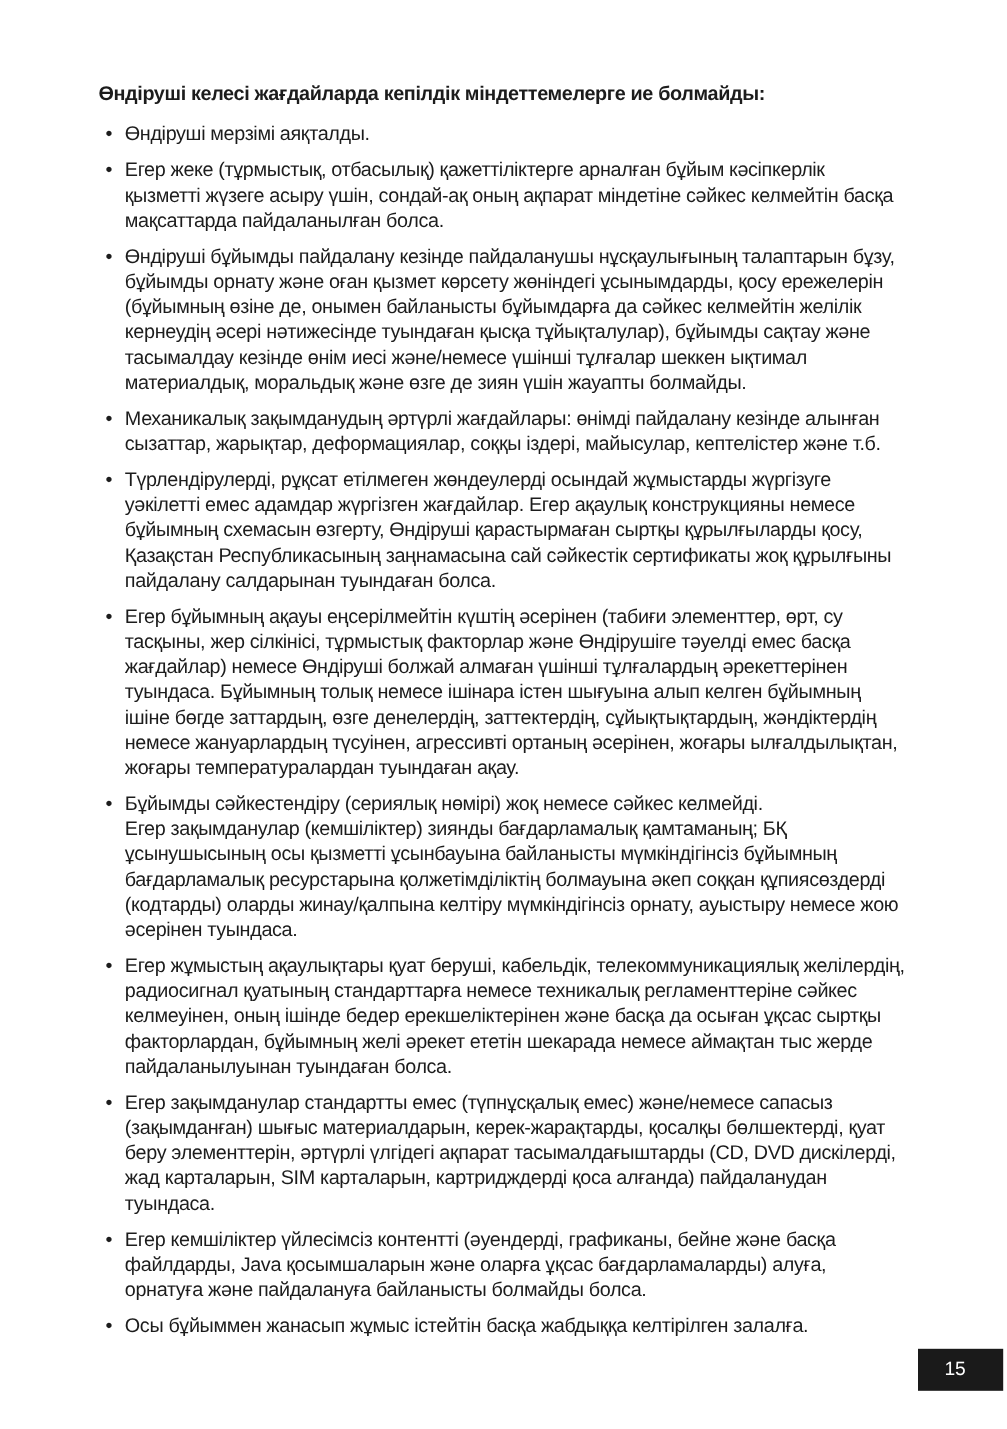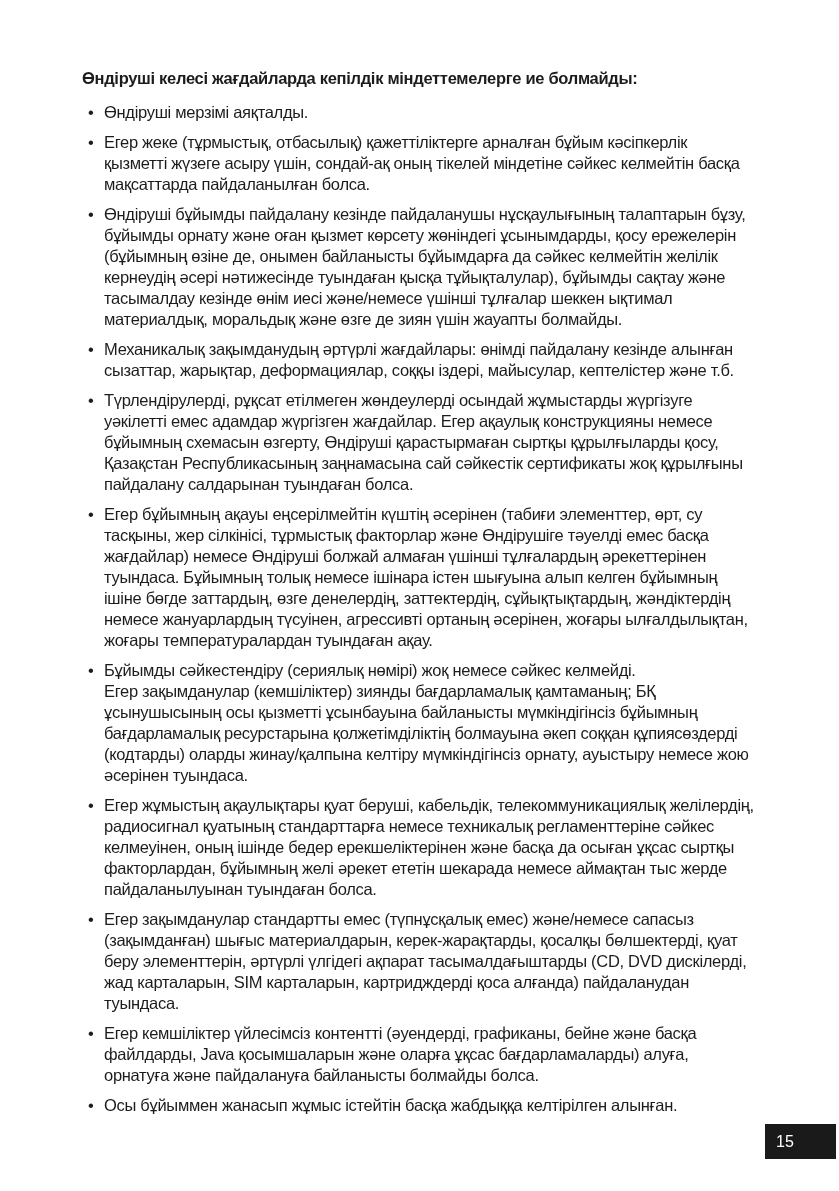--- a/index.html
+++ b/index.html
@@ -55,38 +55,38 @@
     position: absolute;
     left: 765px;
     top: 1124px;
     width: 71px;
     height: 35px;
     background: #1a1a1a;
     color: #ffffff;
     box-sizing: border-box;
     display: flex;
     align-items: center;
-    padding-left: 11px;
+    padding-left: 22px;
     font-size: 16px;
   }
 </style>
 </head>
 <body>
 
 <div class="sheet">
   <div class="content">
     <h1 class="heading">Өндіруші келесі жағдайларда кепілдік міндеттемелерге ие болмайды:</h1>
     <ul class="bullet-list">
       <li class="bullet-item">
         <span class="bullet-dot">•</span>
         <span class="bullet-text">Өндіруші мерзімі аяқталды.</span>
       </li>
       <li class="bullet-item">
         <span class="bullet-dot">•</span>
-        <span class="bullet-text">Егер жеке (тұрмыстық, отбасылық) қажеттіліктерге арналған бұйым кәсіпкерлік қызметті жүзеге асыру үшін, сондай-ақ оның тікелей міндетіне сәйкес келмейтін басқа мақсаттарда пайдаланылған болса.</span>
+        <span class="bullet-text">Егер жеке (тұрмыстық, отбасылық) қажеттіліктерге арналған бұйым кәсіпкерлік қызметті жүзеге асыру үшін, сондай-ақ оның ақпарат міндетіне сәйкес келмейтін басқа мақсаттарда пайдаланылған болса.</span>
       </li>
       <li class="bullet-item">
         <span class="bullet-dot">•</span>
         <span class="bullet-text">Өндіруші бұйымды пайдалану кезінде пайдаланушы нұсқаулығының талаптарын бұзу, бұйымды орнату және оған қызмет көрсету жөніндегі ұсынымдарды, қосу ережелерін (бұйымның өзіне де, онымен байланысты бұйымдарға да сәйкес келмейтін желілік кернеудің әсері нәтижесінде туындаған қысқа тұйықталулар), бұйымды сақтау және тасымалдау кезінде өнім иесі және/немесе үшінші тұлғалар шеккен ықтимал материалдық, моральдық және өзге де зиян үшін жауапты болмайды.</span>
       </li>
       <li class="bullet-item">
         <span class="bullet-dot">•</span>
         <span class="bullet-text">Механикалық зақымданудың әртүрлі жағдайлары: өнімді пайдалану кезінде алынған сызаттар, жарықтар, деформациялар, соққы іздері, майысулар, кептелістер және т.б.</span>
       </li>
       <li class="bullet-item">
@@ -109,21 +109,21 @@
       <li class="bullet-item">
         <span class="bullet-dot">•</span>
         <span class="bullet-text">Егер зақымданулар стандартты емес (түпнұсқалық емес) және/немесе сапасыз (зақымданған) шығыс материалдарын, керек-жарақтарды, қосалқы бөлшектерді, қуат беру элементтерін, әртүрлі үлгідегі ақпарат тасымалдағыштарды (CD, DVD дискілерді, жад карталарын, SIM карталарын, картридждерді қоса алғанда) пайдаланудан туындаса.</span>
       </li>
       <li class="bullet-item">
         <span class="bullet-dot">•</span>
         <span class="bullet-text">Егер кемшіліктер үйлесімсіз контентті (әуендерді, графиканы, бейне және басқа файлдарды, Java қосымшаларын және оларға ұқсас бағдарламаларды) алуға, орнатуға және пайдалануға байланысты болмайды болса.</span>
       </li>
       <li class="bullet-item">
         <span class="bullet-dot">•</span>
-        <span class="bullet-text">Осы бұйыммен жанасып жұмыс істейтін басқа жабдыққа келтірілген алынған.</span>
+        <span class="bullet-text">Осы бұйыммен жанасып жұмыс істейтін басқа жабдыққа келтірілген залалға.</span>
       </li>
     </ul>
   </div>
 
   <div class="page-number-badge">
     <span>15</span>
   </div>
 </div>
 
 </body></html>

